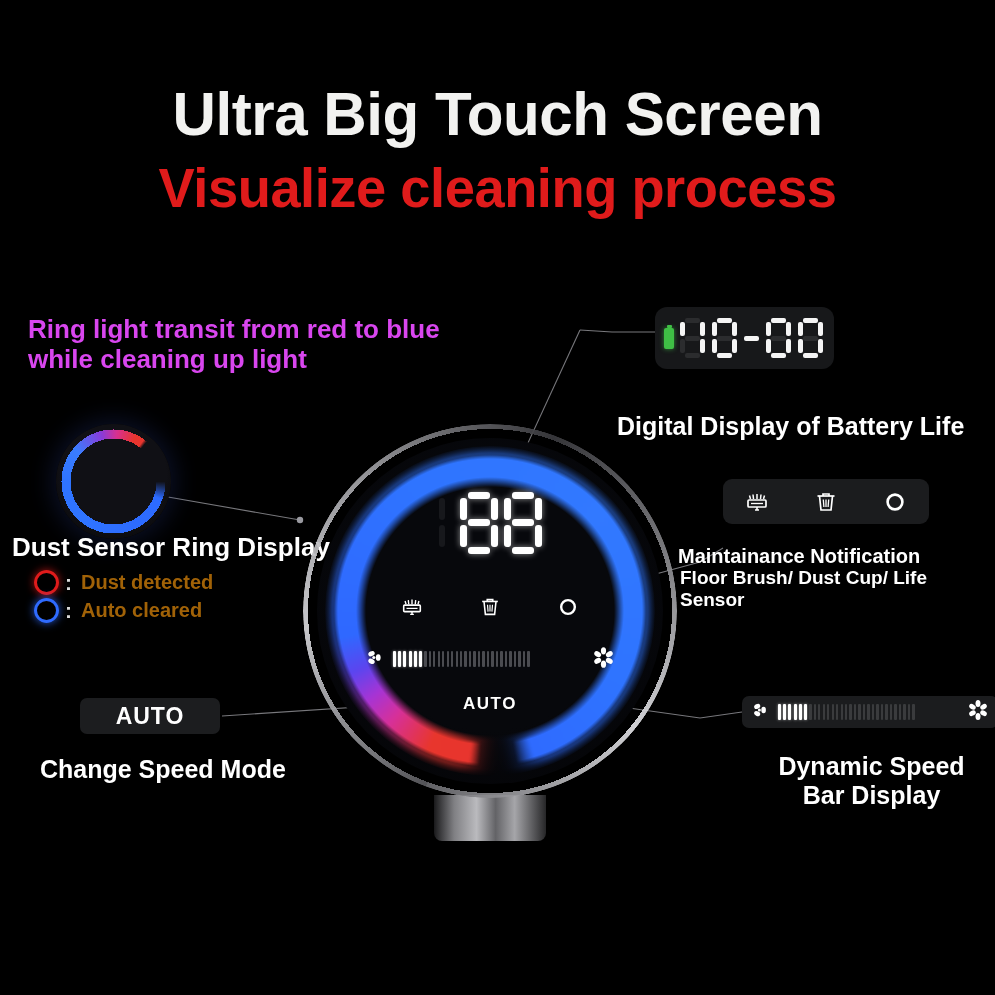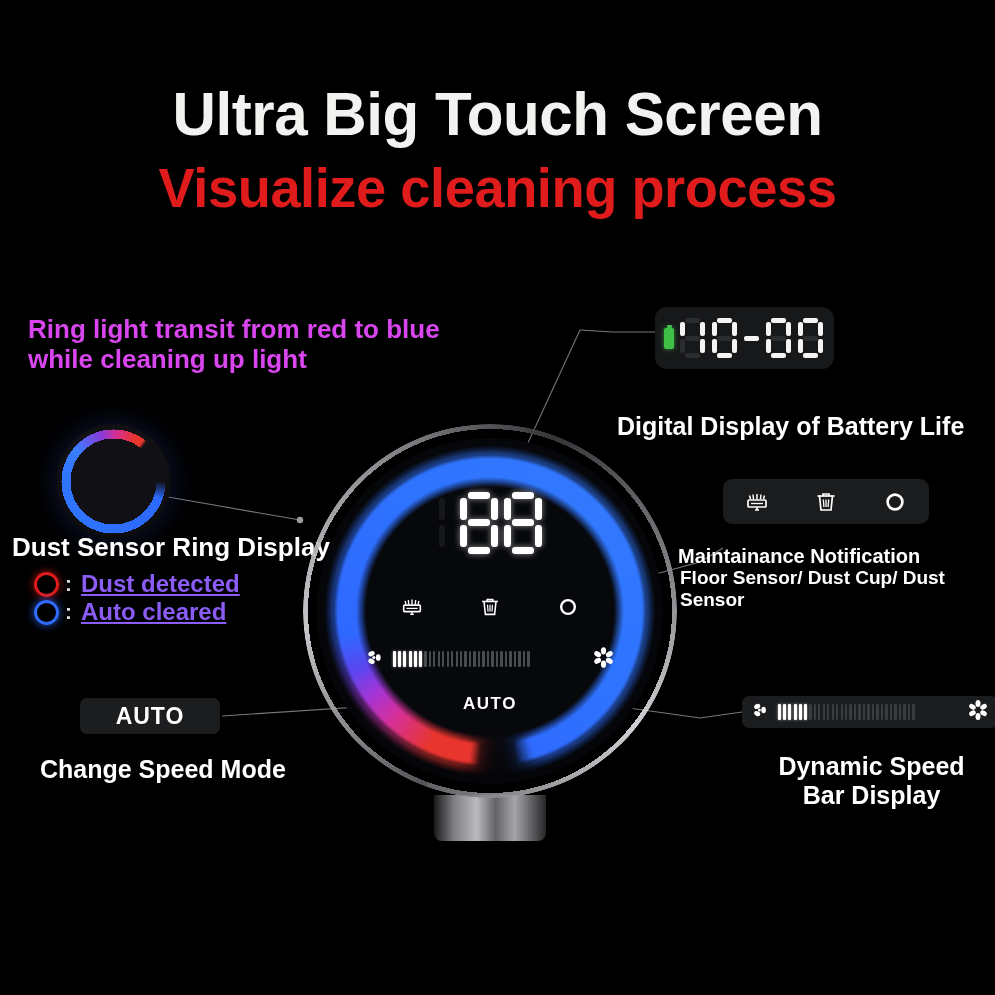--- a/index.html
+++ b/index.html
@@ -33,21 +33,21 @@
     -webkit-mask:radial-gradient(circle,transparent 0 43px,#000 43px 52px,transparent 52px);
     mask:radial-gradient(circle,transparent 0 43px,#000 43px 52px,transparent 52px);
     filter:blur(.4px);}
 
   
   .legend{position:absolute;display:flex;align-items:center;gap:9px;}
   .lring{width:19px;height:19px;border-radius:50%;border:3px solid #e01b1b;
          box-shadow:0 0 8px rgba(224,27,27,.75);}
   .lring.blue{border-color:#2f6bff;box-shadow:0 0 8px rgba(47,107,255,.8);}
   .lcolon{color:#dcdcdc;font-size:21px;font-weight:bold;margin-left:-3px;}
-  .ltext{color:#8b5cf6;font-size:24px;font-weight:bold;text-decoration:underline;}
+  .ltext{color:#a16207;font-size:20px;font-weight:bold;}
 
   
   #battpanel{position:absolute;left:655px;top:307px;width:170px;height:62px;border-radius:12px;
     background:#17181a;display:flex;align-items:center;padding-left:9px;gap:6px;}
   .batticon{width:10px;height:21px;border-radius:2px;background:#3fbf45;position:relative;
             box-shadow:0 0 5px rgba(63,191,69,.7);}
   .batticon:before{content:"";position:absolute;left:2.5px;top:-3px;width:5px;height:3px;
             border-radius:1px;background:#3fbf45;}
   .segrow{display:flex;align-items:center;gap:7px;}
 
@@ -255,21 +255,21 @@
         <path d="M10.3 10.5 L10.9 18 M13 10.5 V18 M15.7 10.5 L15.1 18" stroke-width="1.3"></path>
       </svg>
     </span>
     <span class="micon">
       <svg width="26" height="26" viewBox="0 0 26 26" fill="none" stroke="#fff" stroke-width="2.6">
         <circle cx="13" cy="13" r="7.4"></circle>
       </svg>
     </span>
   </div>
   <div class="ann" style="left:678px;top:530px;font-size:20px;margin-top:15px;">Maintainance Notification</div>
-  <div class="ann" style="left:680px;top:567px;font-size:19px;">Floor Sensor/ Dust Cup/ Dust Sensor</div>
+  <div class="ann" style="left:680px;top:567px;font-size:19px;">Floor Brush/ Dust Cup/ Life Sensor</div>
 
   <div id="speedpill">
     <span class="fanS">
       <svg width="20" height="20" viewBox="0 0 20 20" fill="#fff">
         <ellipse cx="6.2" cy="6.4" rx="3.2" ry="2.3" transform="rotate(-28 6.2 6.4)"></ellipse>
         <ellipse cx="6.2" cy="13.6" rx="3.2" ry="2.3" transform="rotate(28 6.2 13.6)"></ellipse>
         <ellipse cx="12.6" cy="10" rx="2.3" ry="3.2"></ellipse>
         <circle cx="8.4" cy="10" r="1.5"></circle>
       </svg>
     </span>

